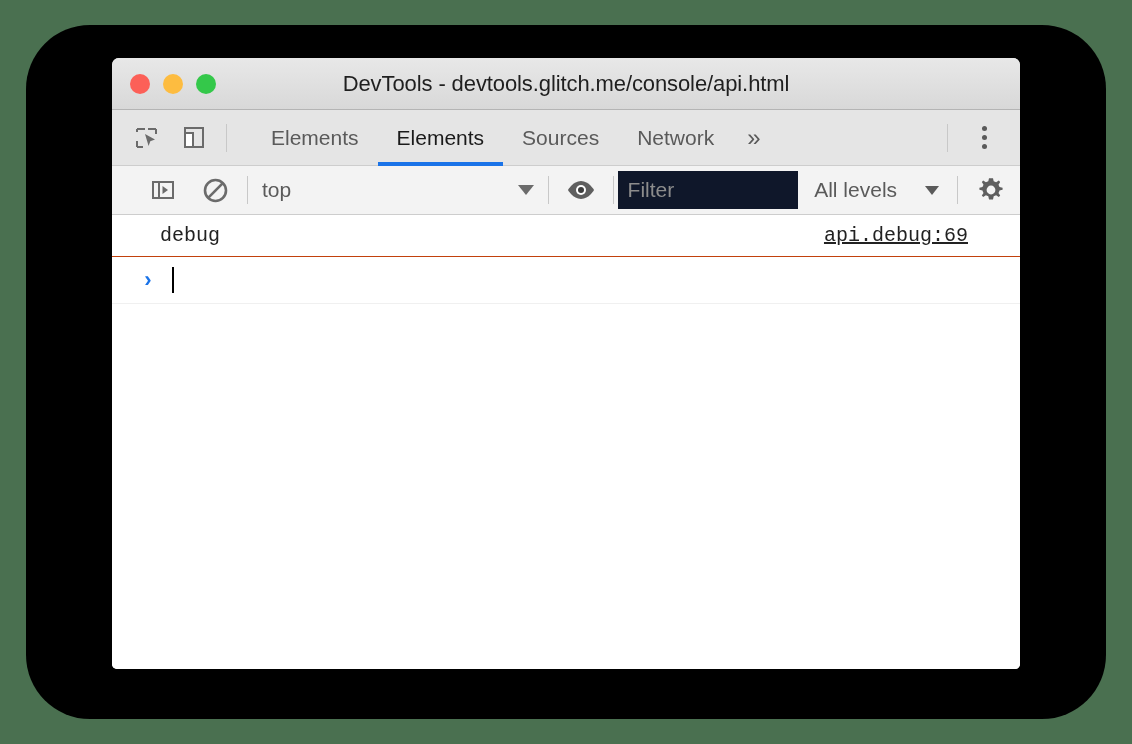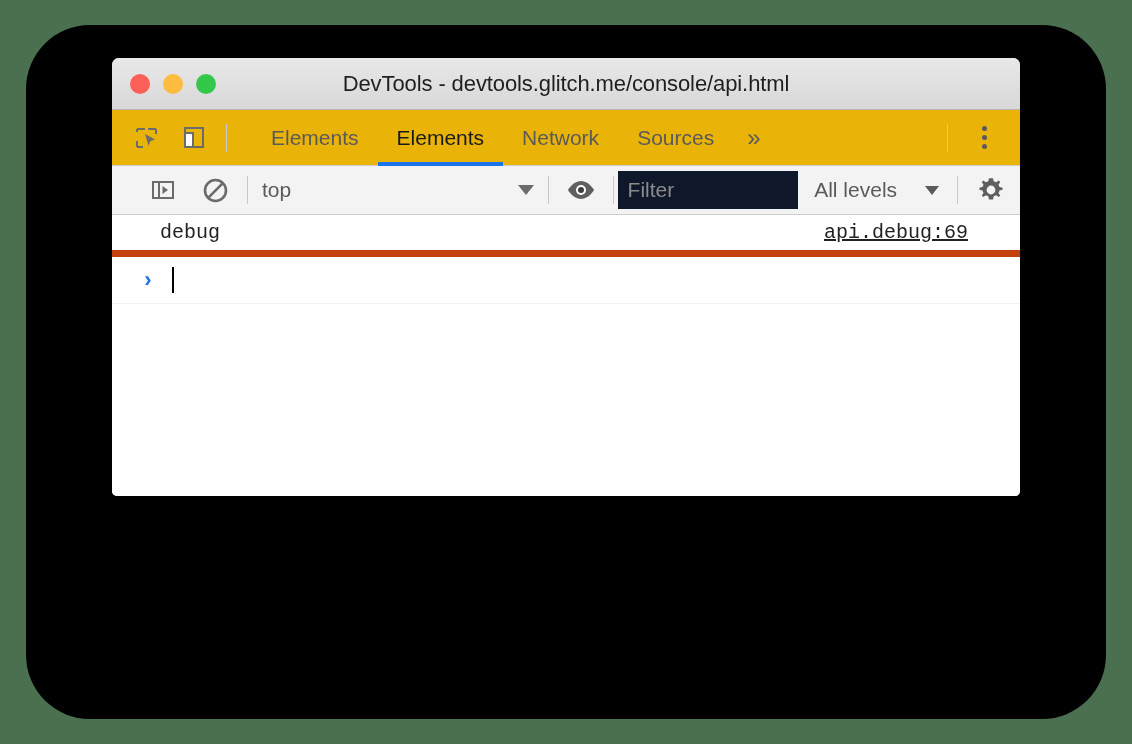--- a/index.html
+++ b/index.html
@@ -23,21 +23,21 @@
     height: 694px;
     background: #000000;
     border-radius: 64px;
   }
   
   .window {
     position: absolute;
     left: 112px;
     top: 58px;
     width: 908px;
-    height: 438px;
+    height: 611px;
     background: #ffffff;
     border-radius: 7px 7px 5px 5px;
     overflow: hidden;
     display: flex;
     flex-direction: column;
   }
   
   .titlebar {
     height: 51px;
     min-height: 51px;
@@ -68,21 +68,21 @@
     text-align: center;
     font-size: 22px;
     color: #1f1f1f;
     letter-spacing: -0.1px;
     pointer-events: none;
   }
   
   .tabbar {
     height: 55px;
     min-height: 55px;
-    background: #eab308;
+    background: #e5e5e5;
     border-bottom: 1px solid #cdcdcd;
     display: flex;
     align-items: stretch;
   }
   .tb-icons {
     display: flex;
     align-items: center;
     padding: 0 11px 0 16px;
     gap: 9px;
   }
@@ -227,21 +227,21 @@
     background: #ffffff;
     display: flex;
     flex-direction: column;
     overflow: hidden;
   }
   .msg-row {
     height: 42px;
     min-height: 42px;
     display: flex;
     align-items: center;
-    border-bottom: 7px solid #c2410c;
+    border-bottom: 1px solid #c2410c;
     padding: 0 52px 0 48px;
     box-sizing: border-box;
   }
   .msg-text {
     font-family: "Liberation Mono", monospace;
     font-size: 20px;
     color: #222222;
     flex: 1;
   }
   .msg-link {
@@ -301,22 +301,22 @@
         <svg width="26" height="26" viewBox="0 0 26 26">
           <rect x="4" y="3" width="18" height="19" fill="none" stroke="#6b6b6b" stroke-width="2"></rect>
           <rect x="4" y="8" width="8" height="14" fill="#ffffff" stroke="#6b6b6b" stroke-width="2"></rect>
         </svg>
       </div>
       <div class="vdiv" style="height:28px;margin:0 0 0 4px;"></div>
     </div>
     <div class="tabs">
       <div class="tab">Elements</div>
       <div class="tab active">Elements</div>
+      <div class="tab">Sources</div>
       <div class="tab">Network</div>
-      <div class="tab">Sources</div>
       <div class="tab-more">»</div>
     </div>
     <div class="tb-right">
       <div class="vdiv" style="height:28px;margin-right:16px;"></div>
       <div class="kebab">
         <i></i>
         <i></i>
         <i></i>
       </div>
     </div>

